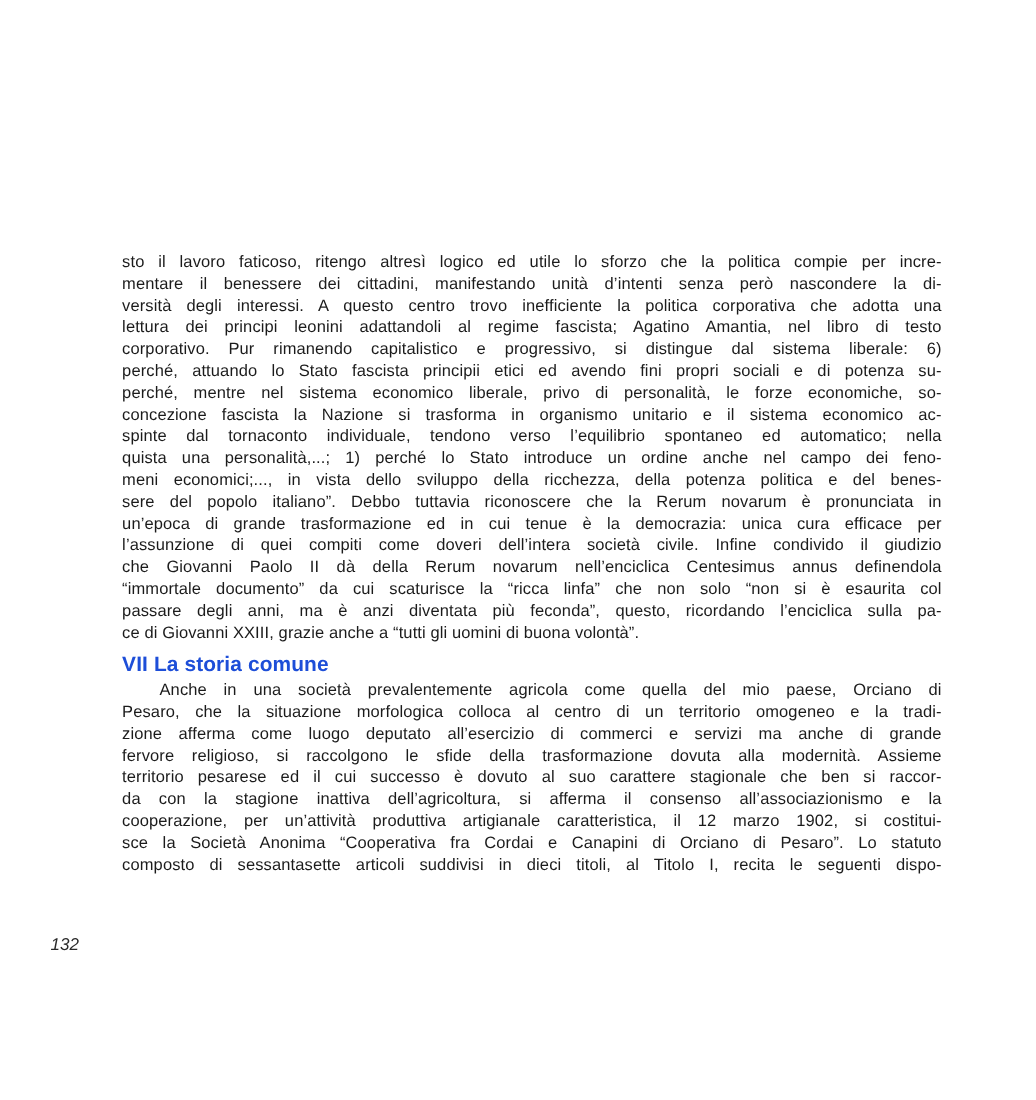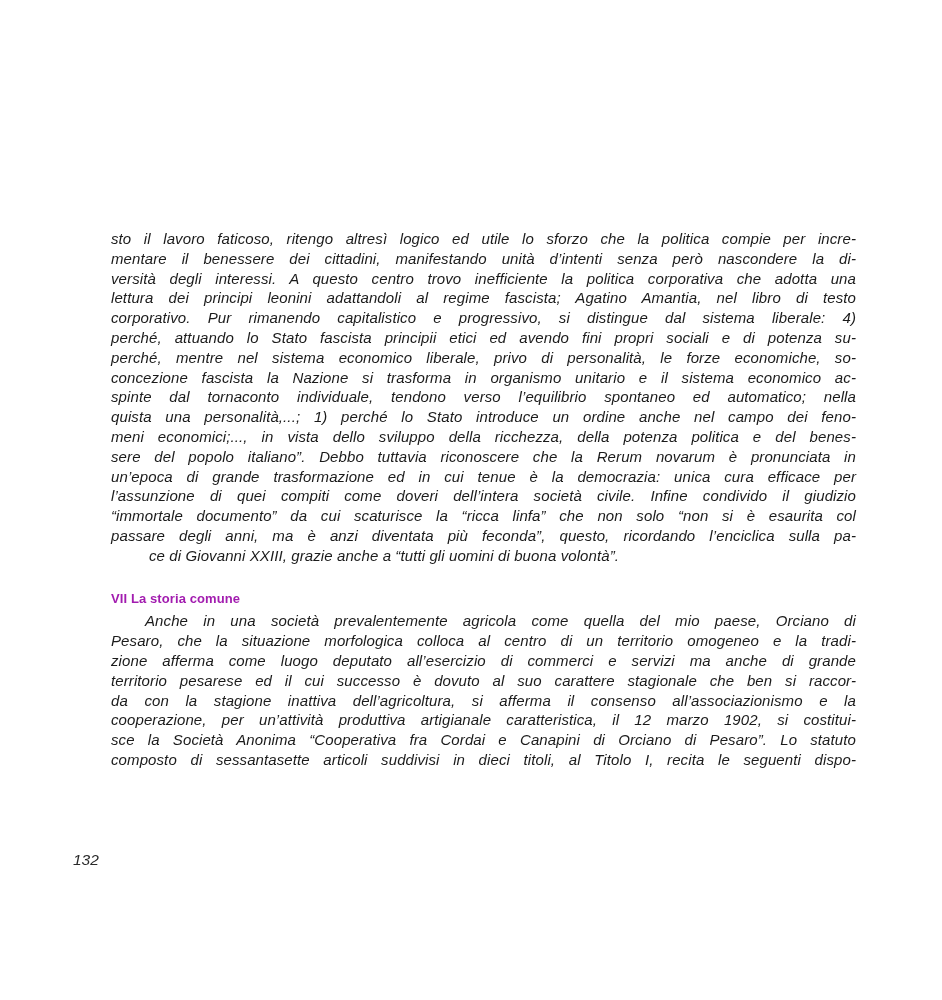--- a/index.html
+++ b/index.html
@@ -23,78 +23,78 @@
     width: 745px;
     font-size: 15px;
     line-height: 19.8px;
     letter-spacing: 0.1px;
   }
   .para .line {
     text-align: justify;
     text-align-last: justify;
     height: 19.8px;
     white-space: normal;
-    font-style: italic;
   }
   .para .line.last-left {
     text-align-last: left;
-    margin-left: 38px;
   }
   .para-2 .line:first-child {
     text-indent: 34px;
   }
   .heading {
-    font-size: 13px;
+    font-size: 19px;
     font-weight: bold;
     line-height: 19.8px;
-    margin: 23px 0 3px 0;
-    color: #a21caf;
+    margin: 10px 0 3px 0;
+    color: #1d4ed8;
   }
   .page-number {
     position: absolute;
-    left: 73px;
+    left: 46px;
     top: 851px;
     font-size: 15.5px;
     font-style: italic;
     color: #2a2a2a;
   }
 </style>
 </head>
 <body>
 
 <div class="sheet">
   <div class="page-number">132</div>
 
   <div class="text-block">
     <div class="para para-1">
         <div class="line">sto il lavoro faticoso, ritengo altresì logico ed utile lo sforzo che la politica compie per incre-</div>
         <div class="line">mentare il benessere dei cittadini, manifestando unità d’intenti senza però nascondere la di-</div>
         <div class="line">versità degli interessi. A questo centro trovo inefficiente la politica corporativa che adotta una</div>
         <div class="line">lettura dei principi leonini adattandoli al regime fascista; Agatino Amantia, nel libro di testo</div>
-        <div class="line">corporativo. Pur rimanendo capitalistico e progressivo, si distingue dal sistema liberale: 4)</div>
+        <div class="line">corporativo. Pur rimanendo capitalistico e progressivo, si distingue dal sistema liberale: 6)</div>
         <div class="line">perché, attuando lo Stato fascista principii etici ed avendo fini propri sociali e di potenza su-</div>
         <div class="line">perché, mentre nel sistema economico liberale, privo di personalità, le forze economiche, so-</div>
         <div class="line">concezione fascista la Nazione si trasforma in organismo unitario e il sistema economico ac-</div>
         <div class="line">spinte dal tornaconto individuale, tendono verso l’equilibrio spontaneo ed automatico; nella</div>
         <div class="line">quista una personalità,...; 1) perché lo Stato introduce un ordine anche nel campo dei feno-</div>
         <div class="line">meni economici;..., in vista dello sviluppo della ricchezza, della potenza politica e del benes-</div>
         <div class="line">sere del popolo italiano”. Debbo tuttavia riconoscere che la Rerum novarum è pronunciata in</div>
         <div class="line">un’epoca di grande trasformazione ed in cui tenue è la democrazia: unica cura efficace per</div>
         <div class="line">l’assunzione di quei compiti come doveri dell’intera società civile. Infine condivido il giudizio</div>
+        <div class="line">che Giovanni Paolo II dà della Rerum novarum nell’enciclica Centesimus annus definendola</div>
         <div class="line">“immortale documento” da cui scaturisce la “ricca linfa” che non solo “non si è esaurita col</div>
         <div class="line">passare degli anni, ma è anzi diventata più feconda”, questo, ricordando l’enciclica sulla pa-</div>
         <div class="line last-left">ce di Giovanni XXIII, grazie anche a “tutti gli uomini di buona volontà”.</div>
       </div>
 
     <h2 class="heading">VII La storia comune</h2>
 
     <div class="para para-2">
         <div class="line">Anche in una società prevalentemente agricola come quella del mio paese, Orciano di</div>
         <div class="line">Pesaro, che la situazione morfologica colloca al centro di un territorio omogeneo e la tradi-</div>
         <div class="line">zione afferma come luogo deputato all’esercizio di commerci e servizi ma anche di grande</div>
+        <div class="line">fervore religioso, si raccolgono le sfide della trasformazione dovuta alla modernità. Assieme</div>
         <div class="line">territorio pesarese ed il cui successo è dovuto al suo carattere stagionale che ben si raccor-</div>
         <div class="line">da con la stagione inattiva dell’agricoltura, si afferma il consenso all’associazionismo e la</div>
         <div class="line">cooperazione, per un’attività produttiva artigianale caratteristica, il 12 marzo 1902, si costitui-</div>
         <div class="line">sce la Società Anonima “Cooperativa fra Cordai e Canapini di Orciano di Pesaro”. Lo statuto</div>
         <div class="line">composto di sessantasette articoli suddivisi in dieci titoli, al Titolo I, recita le seguenti dispo-</div>
       </div>
   </div>
 </div>
 
 </body></html>

